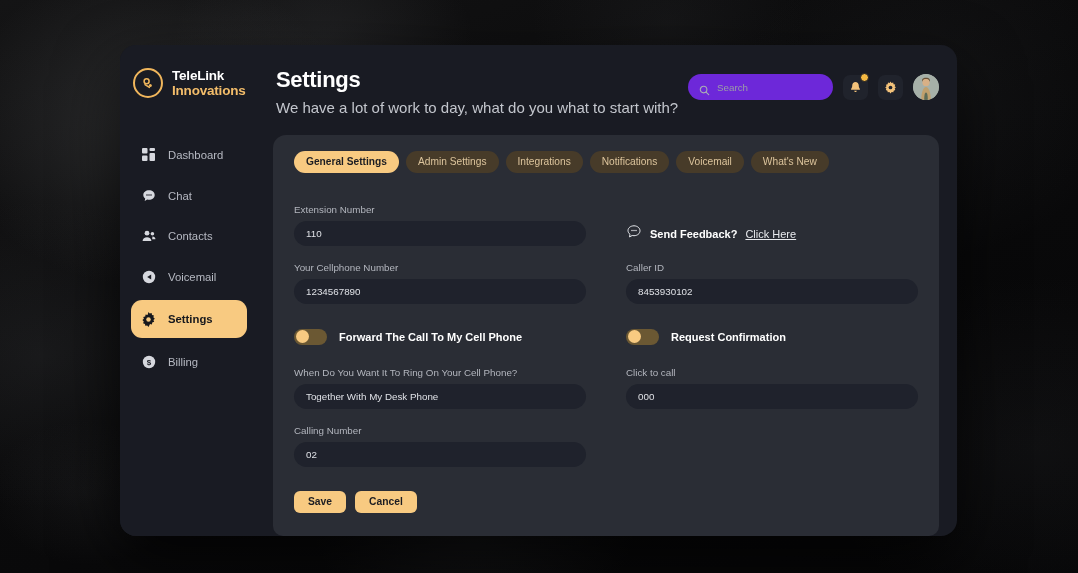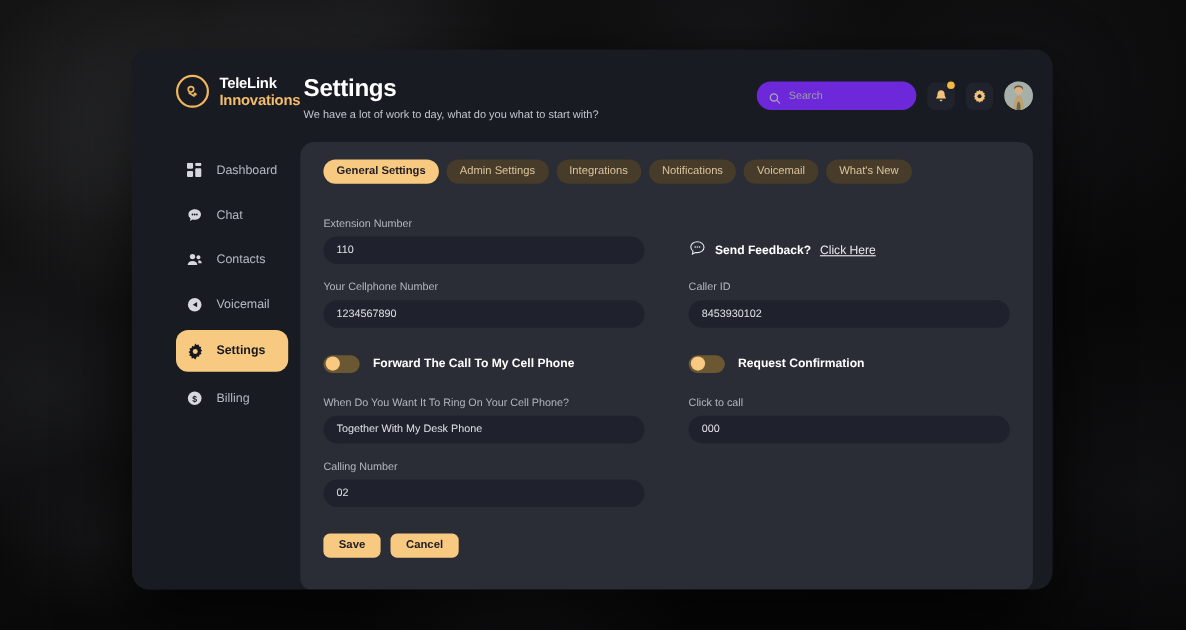--- a/index.html
+++ b/index.html
@@ -53,24 +53,23 @@
     box-shadow: 0 26px 64px rgba(0,0,0,0.66);
     display: flex;
     overflow: hidden;
   }
 
   
   .sidebar {
     width: 153px;
     flex-shrink: 0;
     background: #191b23;
-    padding: 23px 0 0 0;
+    padding: 23px 15px 0 0;
     display: flex;
     flex-direction: column;
-    align-items: flex-end;
   }
 
   .brand {
     display: flex;
     align-items: center;
     gap: 9px;
     padding: 0 0 0 13px;
     margin-bottom: 40px;
   }
   .brand-mark {
@@ -134,21 +133,21 @@
     margin-bottom: 19px;
   }
   .page-title {
     font-size: 22px;
     font-weight: 700;
     color: #ffffff;
     letter-spacing: -0.3px;
     line-height: 1.18;
   }
   .page-sub {
-    font-size: 10px;
+    font-size: 15px;
     color: #c3c6cd;
     margin-top: 6px;
   }
 
   .topbar-right { display: flex; align-items: center; gap: 10px; margin-top: 7px; }
 
   .search-box {
     width: 145px;
     height: 26px;
     background: #6d28d9;

